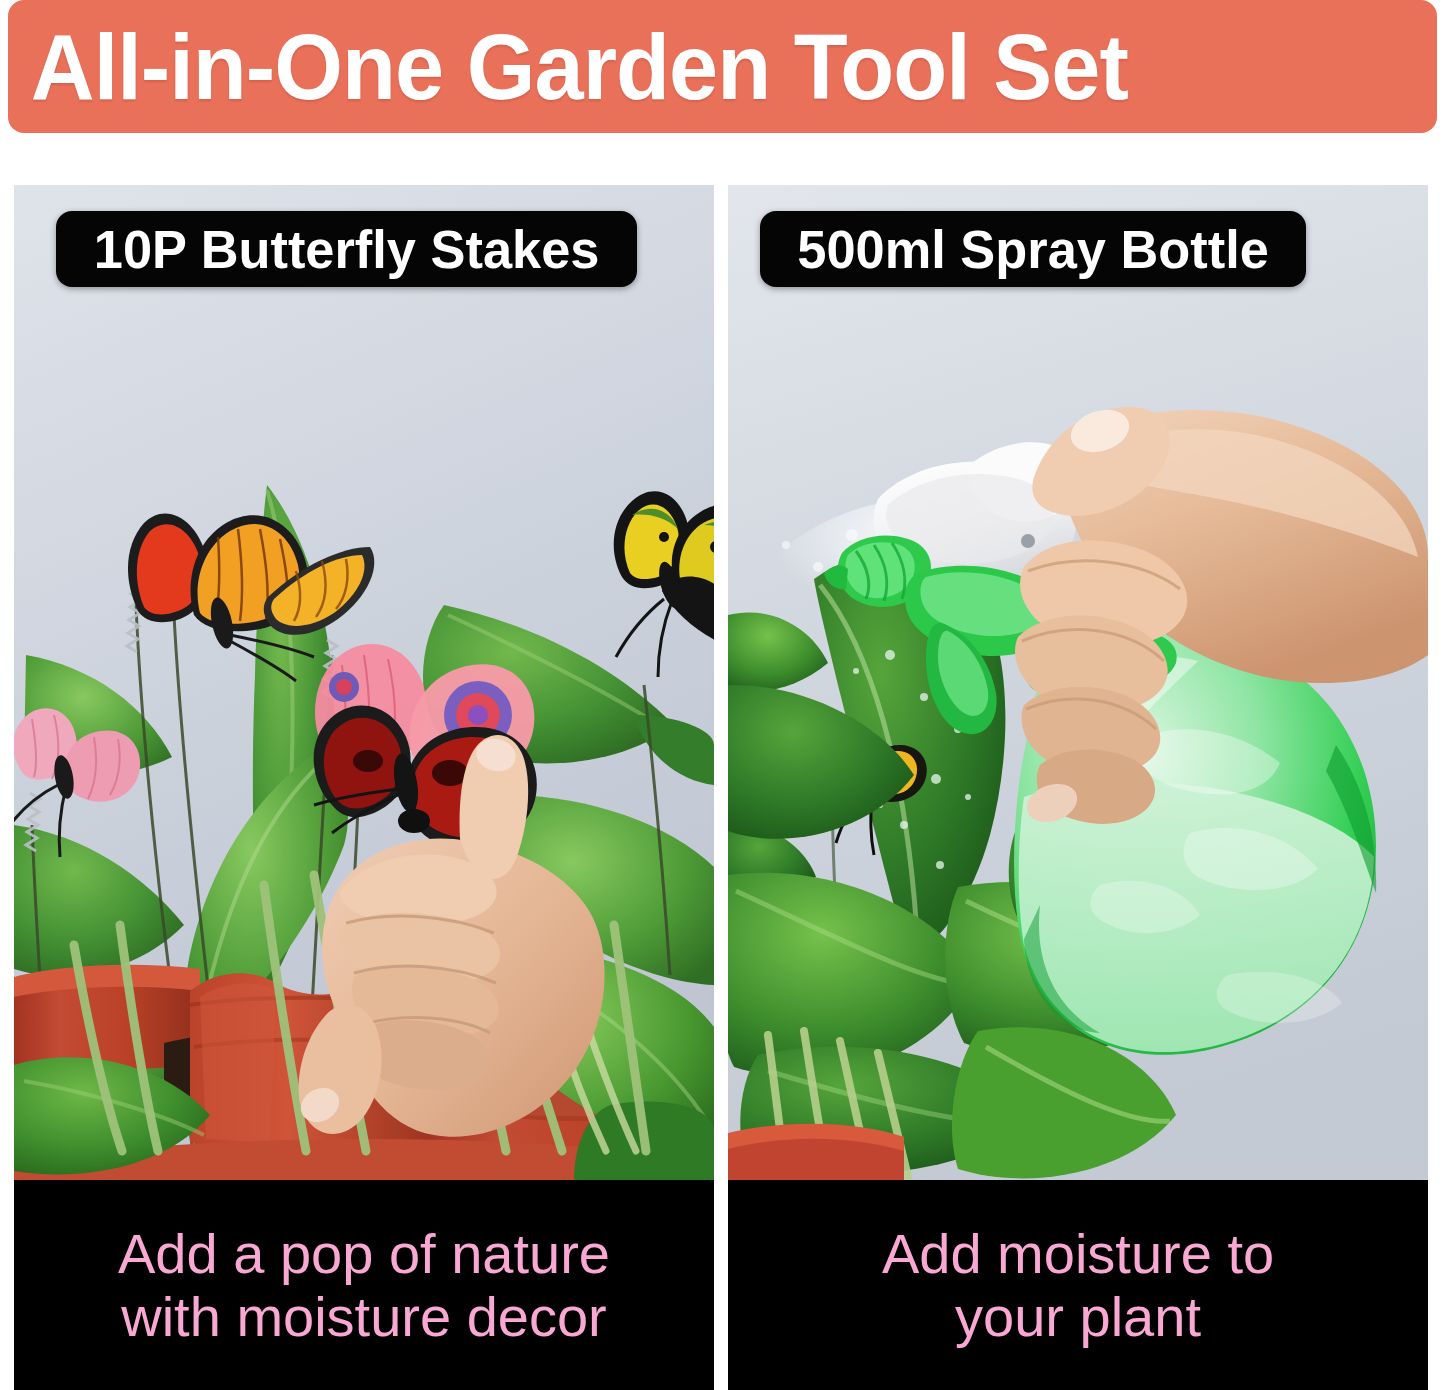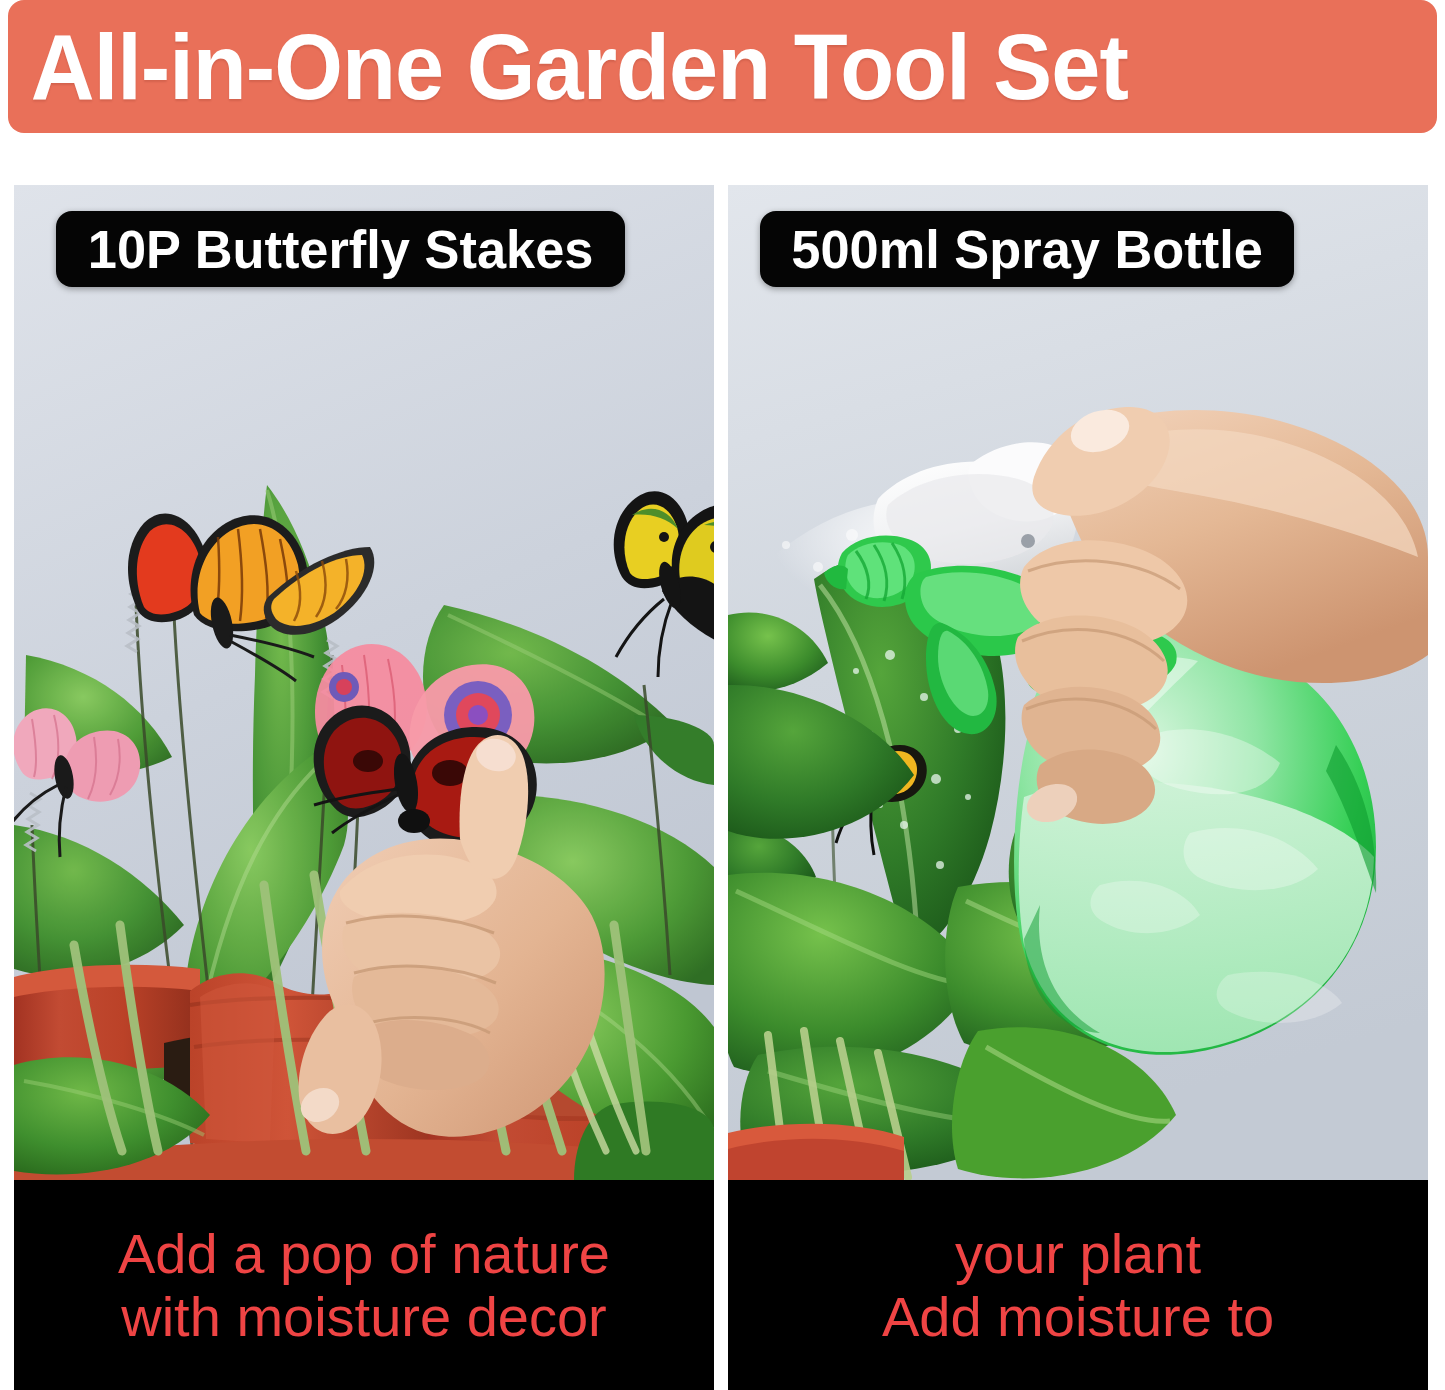--- a/index.html
+++ b/index.html
@@ -65,21 +65,21 @@
   
   .pill {
     position: absolute;
     top: 26px;
     height: 76px;
     background: #050505;
     border-radius: 16px;
     display: flex;
     align-items: center;
     justify-content: center;
-    padding: 0 24px;
+    padding: 0 30px;
     box-shadow: 0 2px 6px rgba(0,0,0,0.35);
     z-index: 5;
   }
   #pill-left  { left: 42px; }
   #pill-right { left: 32px; }
   .pill-text {
     color: #ffffff;
     font-size: 54px;
     font-weight: bold;
     line-height: 1;
@@ -95,21 +95,21 @@
     width: 700px;
     height: 210px;
     background: #000000;
     display: flex;
     flex-direction: column;
     align-items: center;
     justify-content: center;
     z-index: 4;
   }
   .caption-line {
-    color: #ef4444;
+    color: #f9a8d4;
     font-size: 56px;
     line-height: 1.13;
     white-space: nowrap;
     text-align: center;
   }
 </style>
 </head>
 <body>
 
 <div id="header-banner">
@@ -538,16 +538,16 @@
         <ellipse cx="324" cy="618" rx="26" ry="18" transform="rotate(-20 324 618)" fill="#edd0bb"></ellipse>
       </g>
     </svg>
   </div>
 
   <div class="pill" id="pill-right">
     <span class="pill-text">500ml Spray Bottle</span>
   </div>
 
   <div class="caption">
+    <div class="caption-line">Add moisture to</div>
     <div class="caption-line">your plant</div>
-    <div class="caption-line">Add moisture to</div>
   </div>
 </div>
 
 </body></html>

